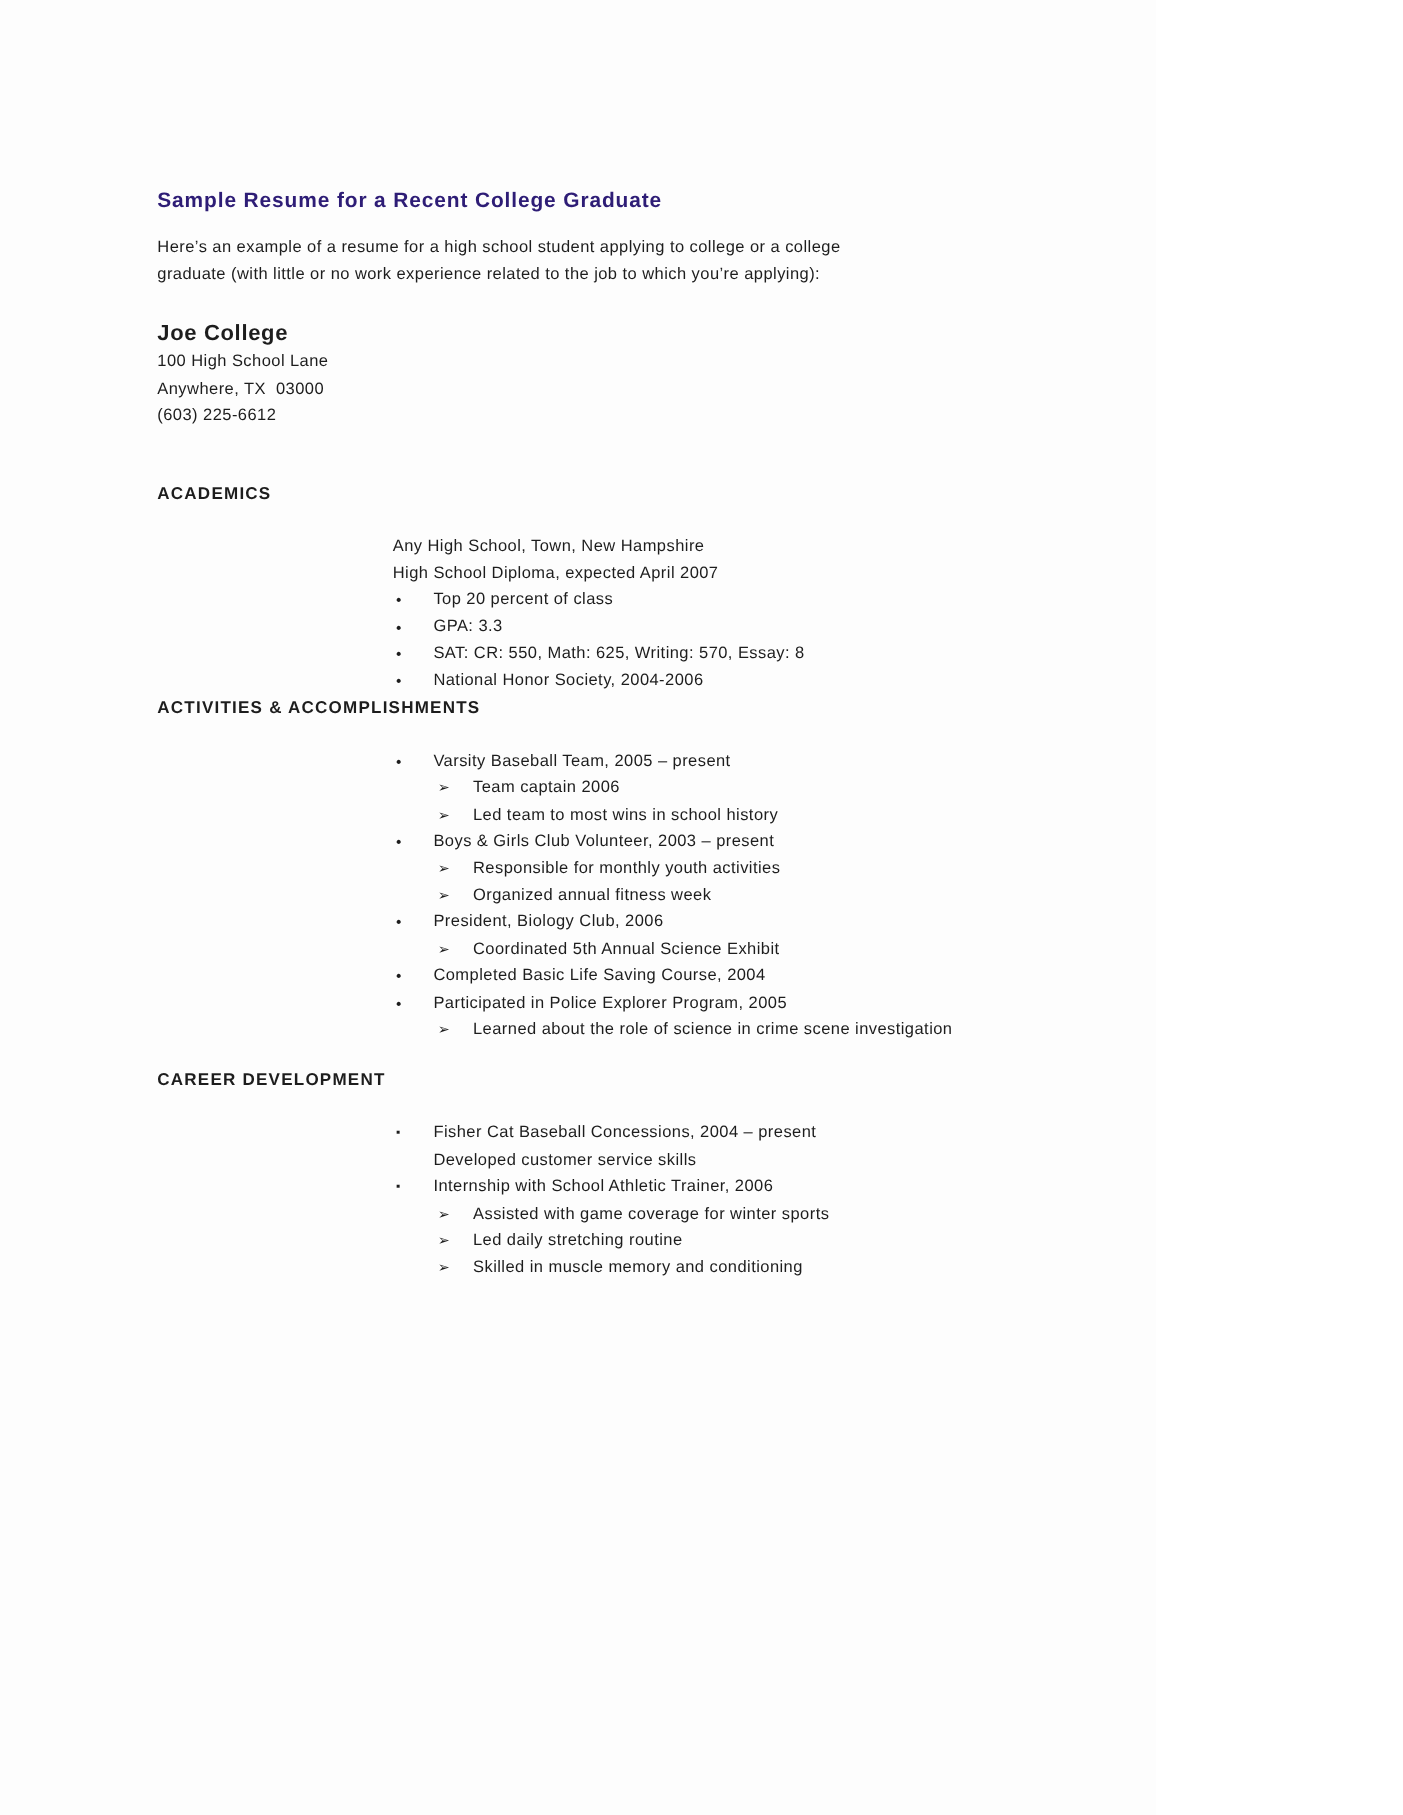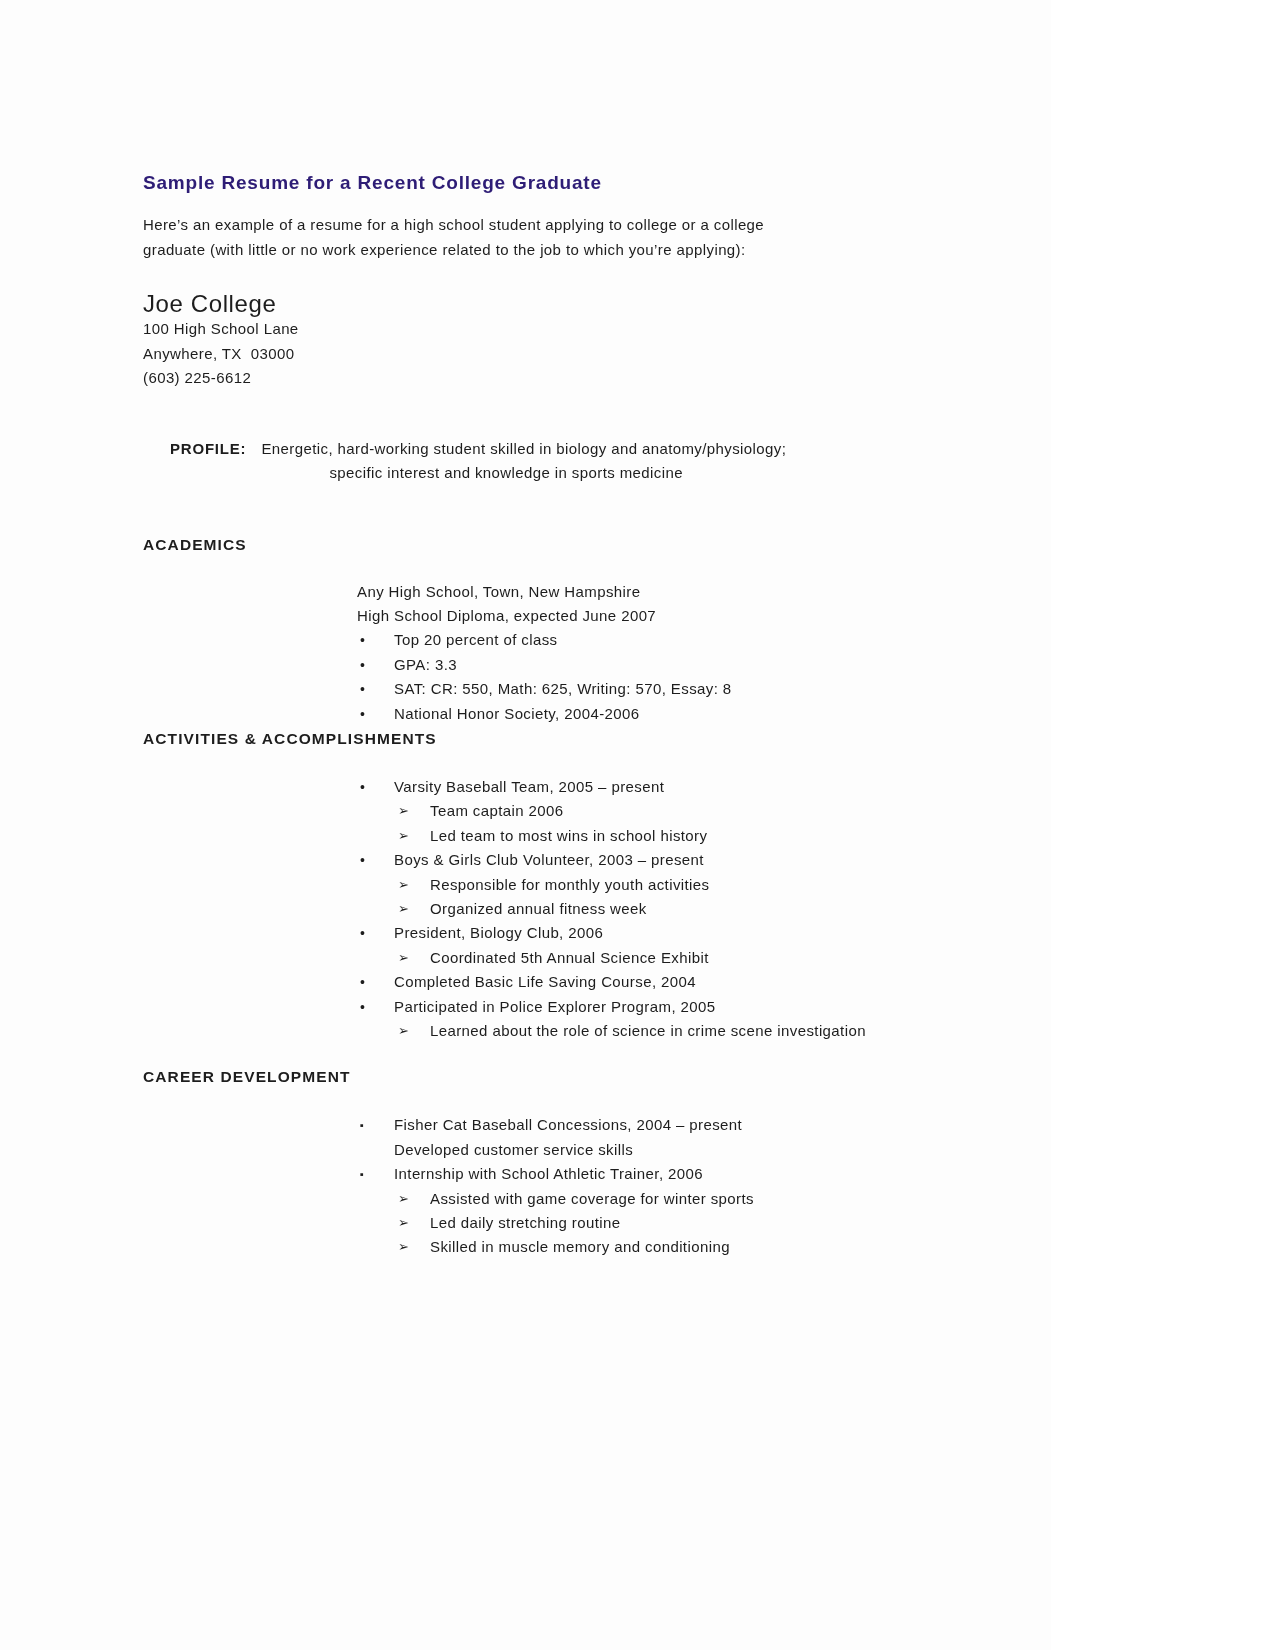--- a/index.html
+++ b/index.html
@@ -26,22 +26,22 @@
   .intro {
     margin-top: 16px;
     font-size: 15px;
     line-height: 25px;
     letter-spacing: 0.4px;
   }
   .contact {
     margin-top: 28px;
   }
   .contact-name {
-    font-size: 24px;
-    font-weight: normal;
+    font-size: 20px;
+    font-weight: bold;
     line-height: 27px;
     letter-spacing: 0.6px;
   }
   .contact-line {
     font-size: 15px;
     line-height: 24.5px;
     letter-spacing: 0.4px;
     white-space: pre-wrap;
   }
   .profile-row {
@@ -119,33 +119,26 @@
       <div>graduate (with little or no work experience related to the job to which you’re applying):</div>
     </div>
 
     <div class="contact">
       <div class="contact-name">Joe College</div>
       <div class="contact-line">100 High School Lane</div>
       <div class="contact-line">Anywhere, TX  03000</div>
       <div class="contact-line">(603) 225-6612</div>
     </div>
 
-    <div class="profile-row">
-      <span class="profile-label">PROFILE:</span>
-      <span>
-        <div>Energetic, hard-working student skilled in biology and anatomy/physiology;</div>
-        <div class="profile-line2">specific interest and knowledge in sports medicine</div>
-      </span>
-    </div>
 
     <div class="section-heading heading-academics">ACADEMICS</div>
 
     <div class="indent-block academics-block">
       <div>Any High School, Town, New Hampshire</div>
-      <div>High School Diploma, expected June 2007</div>
+      <div>High School Diploma, expected April 2007</div>
 
       <div class="b-item">
         <span class="marker round">•</span>
         <span class="txt">Top 20 percent of class</span>
       </div>
       <div class="b-item">
         <span class="marker round">•</span>
         <span class="txt">GPA: 3.3</span>
       </div>
       <div class="b-item">

